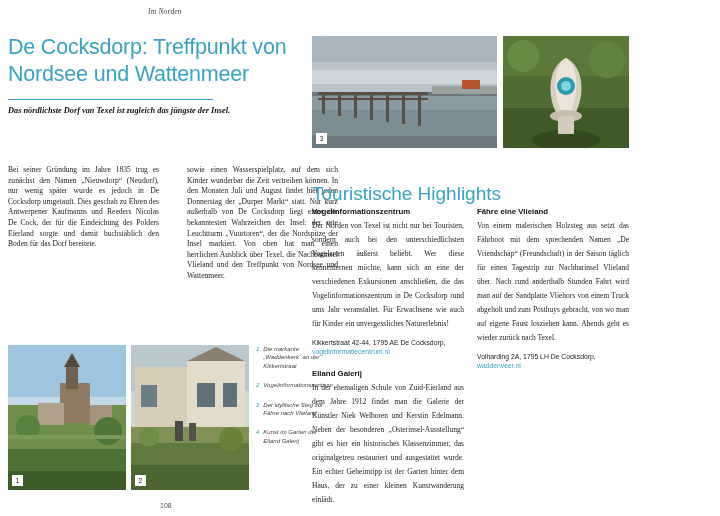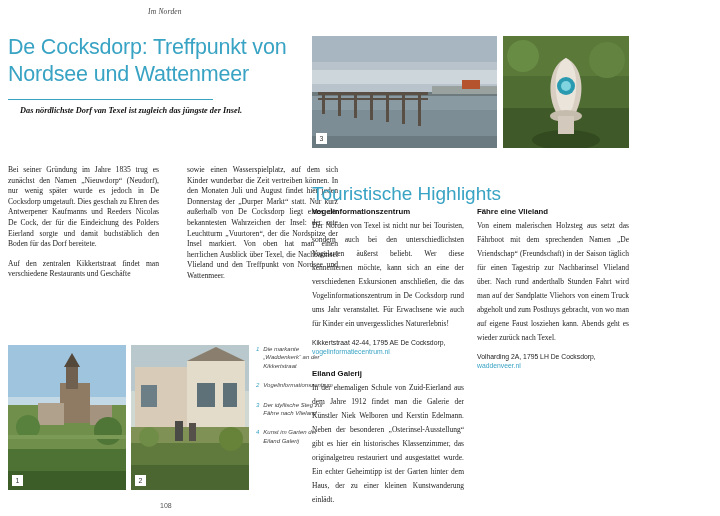--- a/index.html
+++ b/index.html
@@ -61,21 +61,21 @@
     margin: 0;
     font-family: "Liberation Sans", sans-serif;
     font-weight: 400;
     font-size: 21.5px;
     line-height: 27px;
     color: #39a3c4;
     letter-spacing: -0.2px;
   }
   .subtitle {
     position: absolute;
-    left: 20px;
+    left: 8px;
     top: 105px;
     width: 322px;
     font-family: "Liberation Serif", serif;
     font-style: italic;
     font-weight: bold;
     font-size: 8.3px;
     line-height: 12px;
     color: #111;
   }
   .rule {
@@ -234,21 +234,20 @@
 
     <div class="running-head rh-left">Im Norden</div>
 
     <div class="rule"></div>
     <h1 class="title">De Cocksdorp: Treffpunkt von Nordsee und Wattenmeer</h1>
     <div class="subtitle">Das nördlichste Dorf van Texel ist zugleich das jüngste der Insel.</div>
 
     <div class="body-cols">
       <div class="col">
         <p>Bei seiner Gründung im Jahre 1835 trug es zunächst den Namen „Nieuwdorp“ (Neudorf), nur wenig später wurde es jedoch in De Cocksdorp umgetauft. Dies geschah zu Ehren des Antwerpener Kaufmanns und Reeders Nicolas De Cock, der für die Eindeichung des Polders Eierland sorgte und damit buchstäblich den Boden für das Dorf bereitete.</p>
-        <p>Auf den zentralen Kikkertstraat findet man verschiedene Restaurants und Geschäfte</p>
       </div>
       <div class="col">
         <p>sowie einen Wasserspielplatz, auf dem sich Kinder wunderbar die Zeit vertreiben können. In den Monaten Juli und August findet hier jeden Donnerstag der „Durper Markt“ statt. Nur kurz außerhalb von De Cocksdorp liegt eines der bekanntesten Wahrzeichen der Insel: der rote Leuchtturm „Vuurtoren“, der die Nordspitze der Insel markiert. Von oben hat man einen herrlichen Ausblick über Texel, die Nachbarinsel Vlieland und den Treffpunkt von Nordsee und Wattenmeer.</p>
       </div>
     </div>
 
     <div class="photo-strip">
       <div class="photo p1">
         <svg width="118" height="145" viewBox="0 0 118 145" preserveAspectRatio="none">
           <rect x="0" y="0" width="118" height="60" fill="#9fc4dd"></rect>

